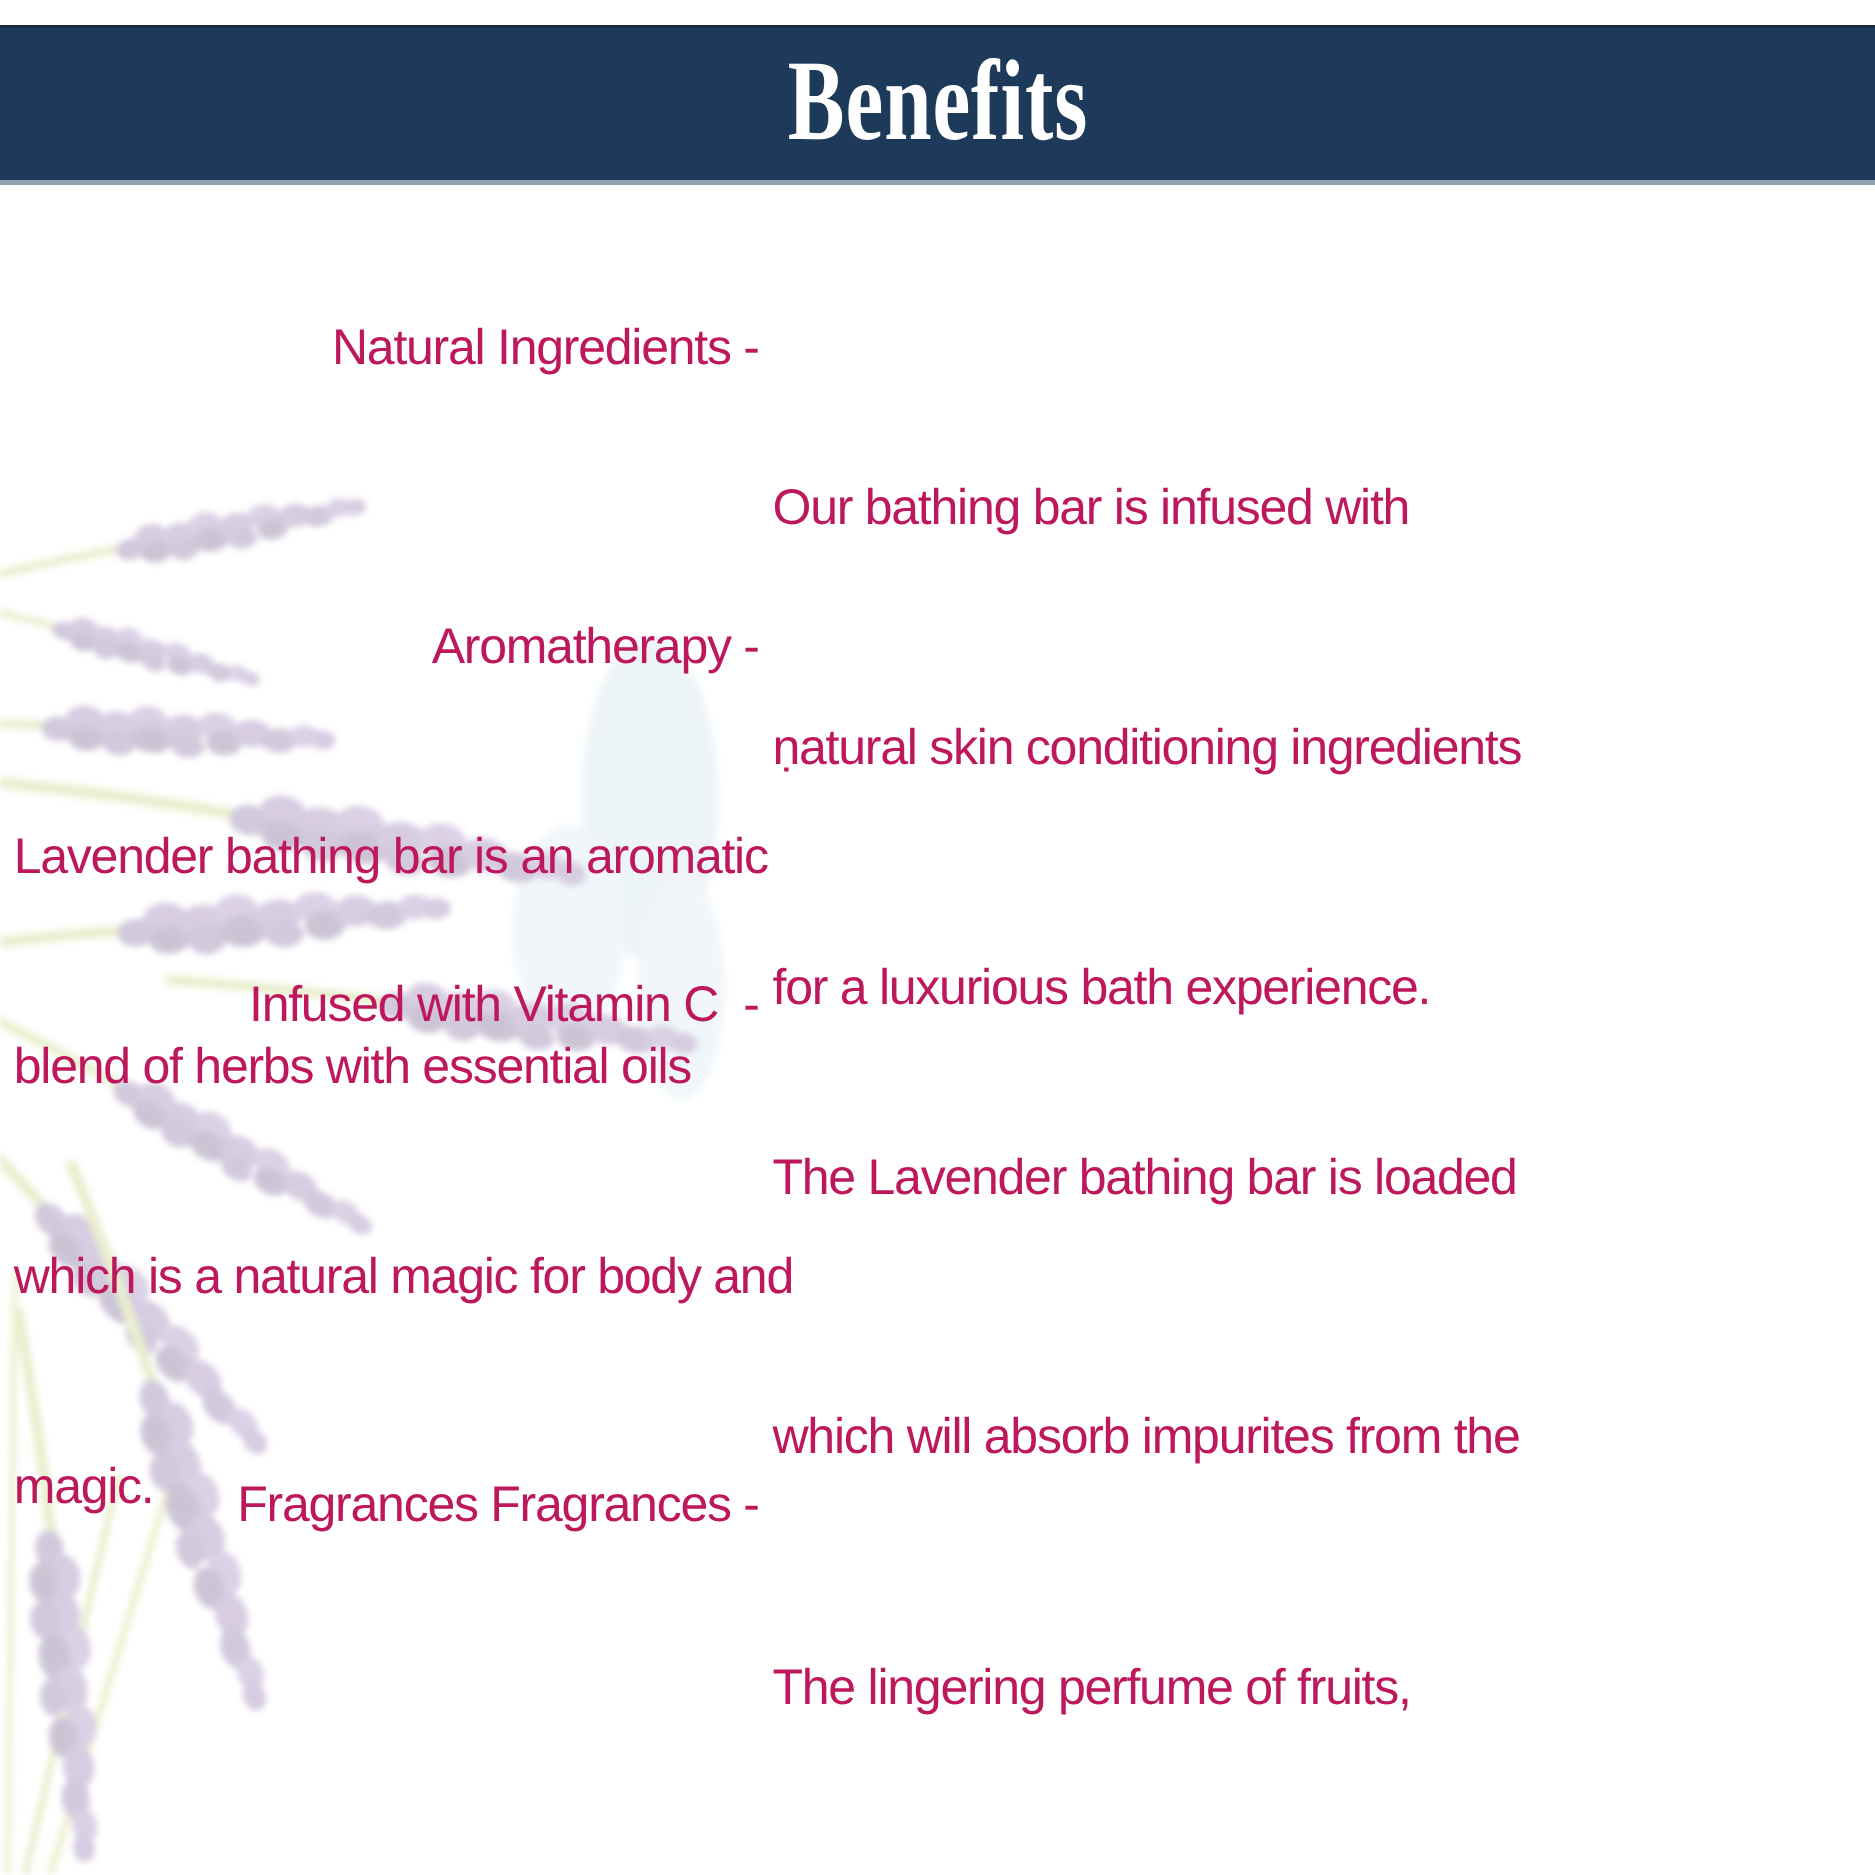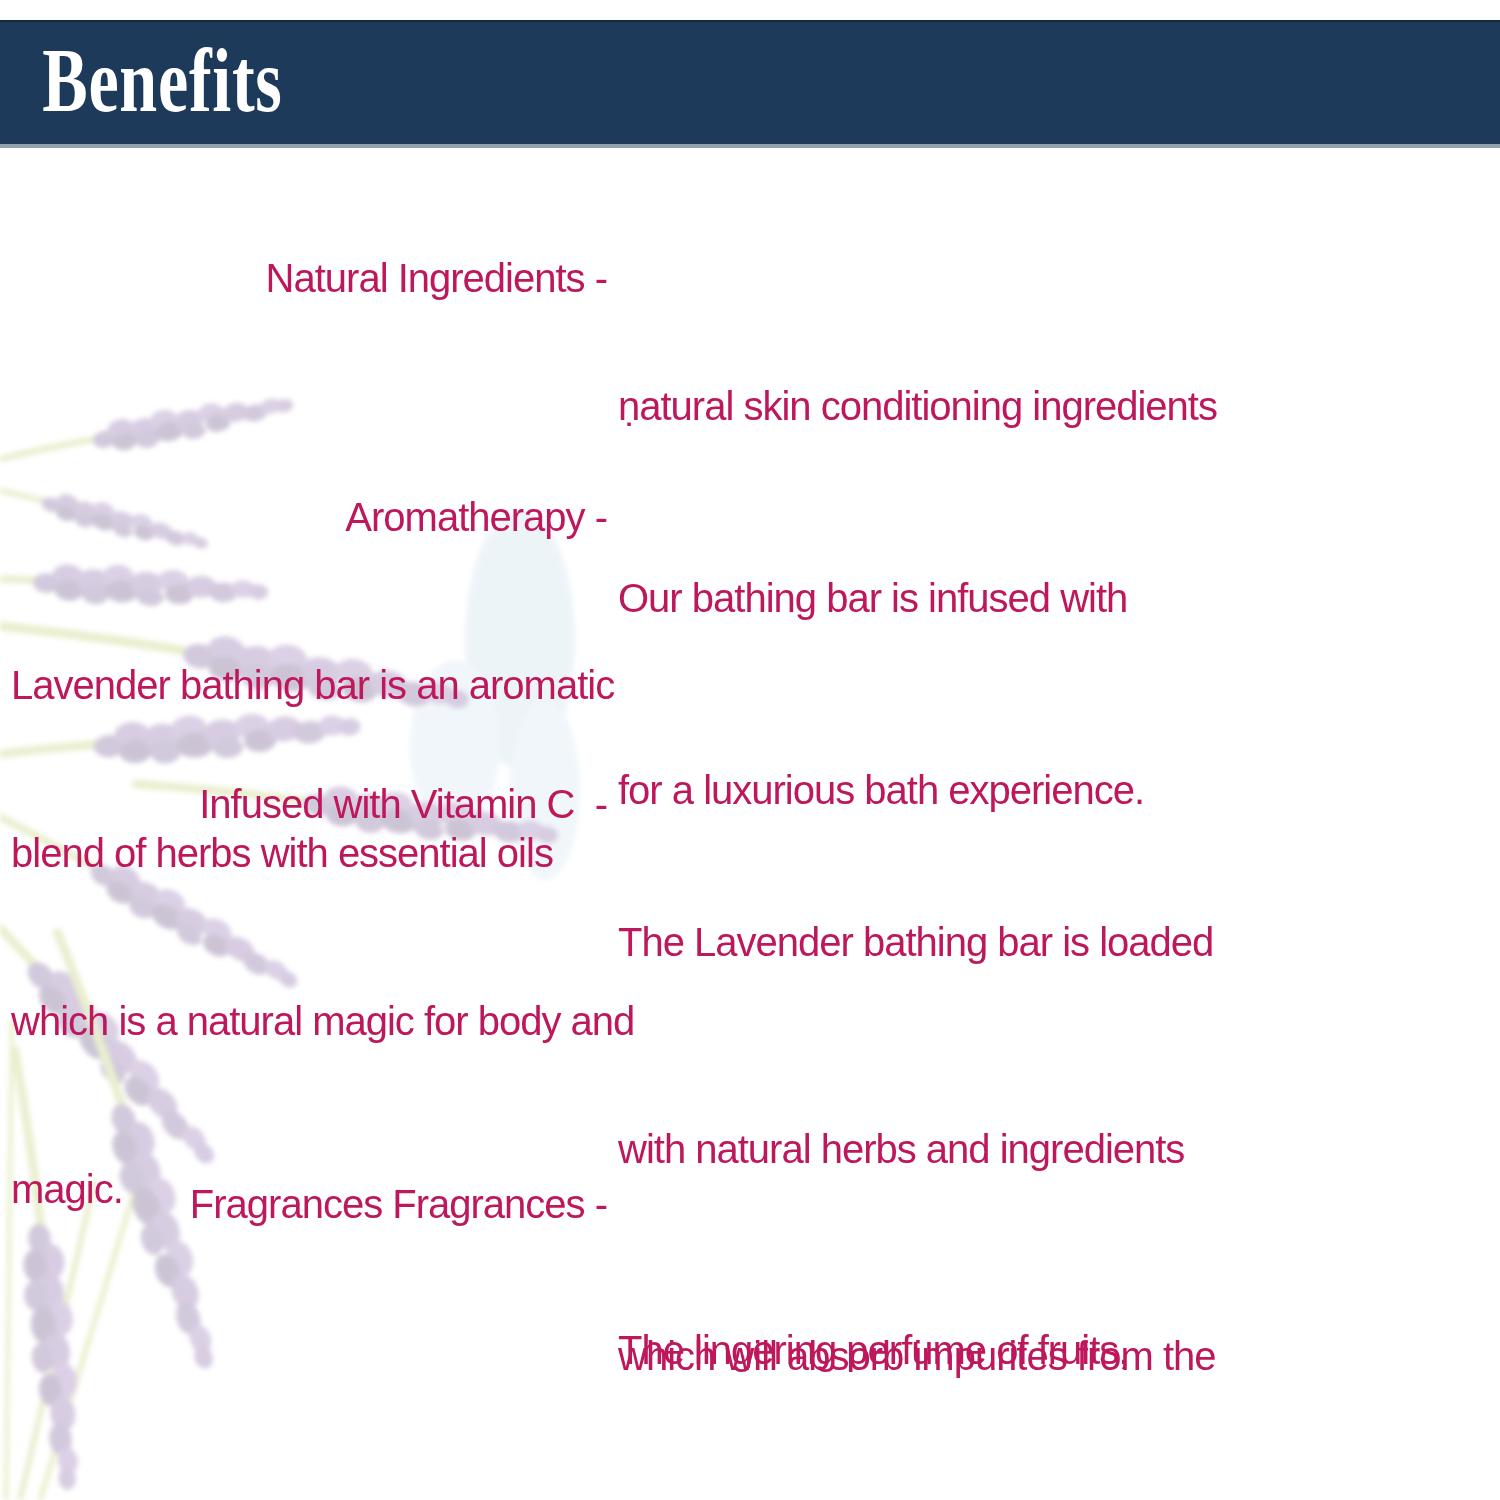--- a/index.html
+++ b/index.html
@@ -4,21 +4,21 @@
 <style>
   html,body { margin:0; padding:0; background:#ffffff; }
   .canvas {
     position:relative; width:1500px; height:1500px; background:#ffffff;
     font-family:"Liberation Sans", sans-serif; color:#0b0b0b; overflow:hidden;
   }
   
   .header-bar {
     position:absolute; top:20px; left:0; width:1500px; height:122px;
     background:#1d3a5a; border-bottom:4px solid #8ea3ad; border-top:2px solid #16293f;
-    display:flex; align-items:center; justify-content:flex-start;
+    display:flex; align-items:center; justify-content:center;
   }
   .header-title {
     font-family:"Liberation Serif", serif; font-weight:bold; font-size:92px;
     color:#ffffff; transform:scaleX(0.74); transform-origin:center; letter-spacing:1px;
     line-height:1; padding-bottom:6px;
   }
   
   .watermark {
     position:absolute; left:0; top:320px; width:640px; height:1180px;
     opacity:0.30; filter:blur(2.5px); pointer-events:none;
@@ -83,41 +83,40 @@
     <use href="#sprig" transform="translate(40,900)  rotate(84)  scale(1.25)"></use>
   </svg>
 
   <div class="header-bar">
     <span class="header-title">Benefits</span>
   </div>
 
   <div class="row row1">
     <div class="label">Natural Ingredients -</div>
     <div class="body">
+      <div class="line">Our bathing bar is infused with</div>
       <div class="line">ṇatural skin conditioning ingredients</div>
-      <div class="line">Our bathing bar is infused with</div>
       <div class="line">for a luxurious bath experience.</div>
     </div>
   </div>
 
   <div class="row row2">
     <div class="label">Aromatherapy -</div>
     <div class="body">
       <div class="line">Lavender bathing bar is an aromatic</div>
       <div class="line">blend of herbs with essential oils</div>
       <div class="line">which is a natural magic for body and</div>
       <div class="line">magic.</div>
     </div>
   </div>
 
   <div class="row row3">
     <div class="label">Infused with Vitamin C  -</div>
     <div class="body">
       <div class="line">The Lavender bathing bar is loaded</div>
-      <div class="line">with natural herbs and ingredients</div>
       <div class="line">which will absorb impurites from the</div>
       
       
     </div>
   </div>
 
   <div class="row row4">
     <div class="label">Fragrances Fragrances -</div>
     <div class="body">
       <div class="line">The lingering perfume of fruits,</div>

